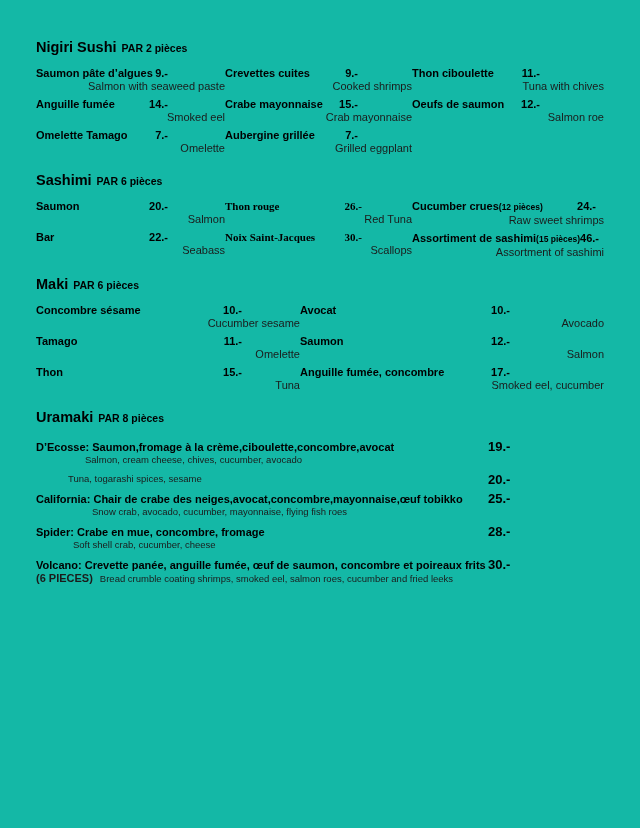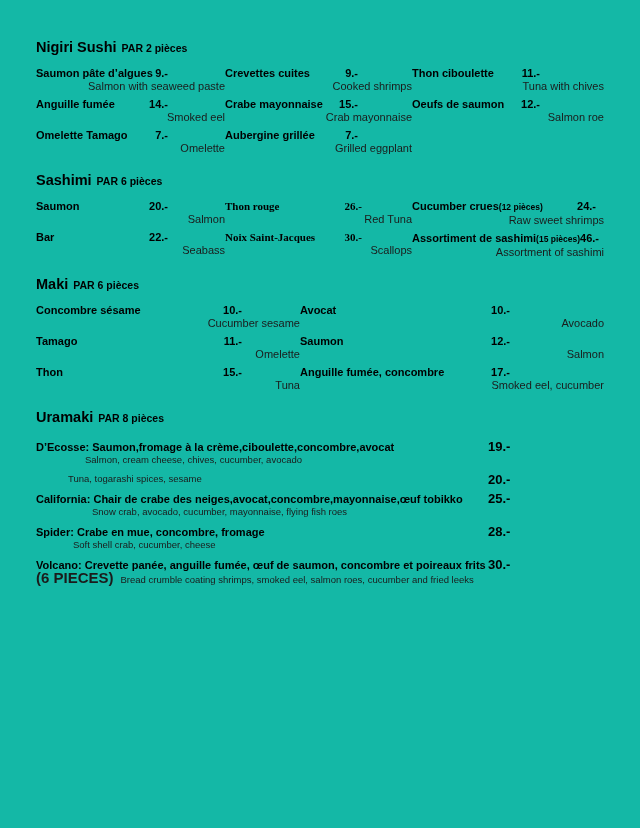--- a/index.html
+++ b/index.html
@@ -64,21 +64,21 @@
     left: 452px;
     font-weight: bold;
     font-size: 13px;
     line-height: 14px;
   }
   .u-sub { font-size: 9.5px; line-height: 12px; color: #1b1b1b; }
   .ind-49 { padding-left: 49px; }
   .ind-32 { padding-left: 32px; }
   .ind-56 { padding-left: 56px; }
   .ind-37 { padding-left: 37px; }
-  .u-sub .note { margin-right: 7px; font-size: 15px; }
+  .u-sub .note { margin-right: 7px; font-size: 11px; }
   .chili { display: inline-block; vertical-align: -2px; margin-left: 3px; }
   .sec-gap { height: 3px; }
   .u-gap { margin-bottom: 13px; }
 </style>
 </head>
 <body>
 
 <div class="page">
 
   <section class="nig">

